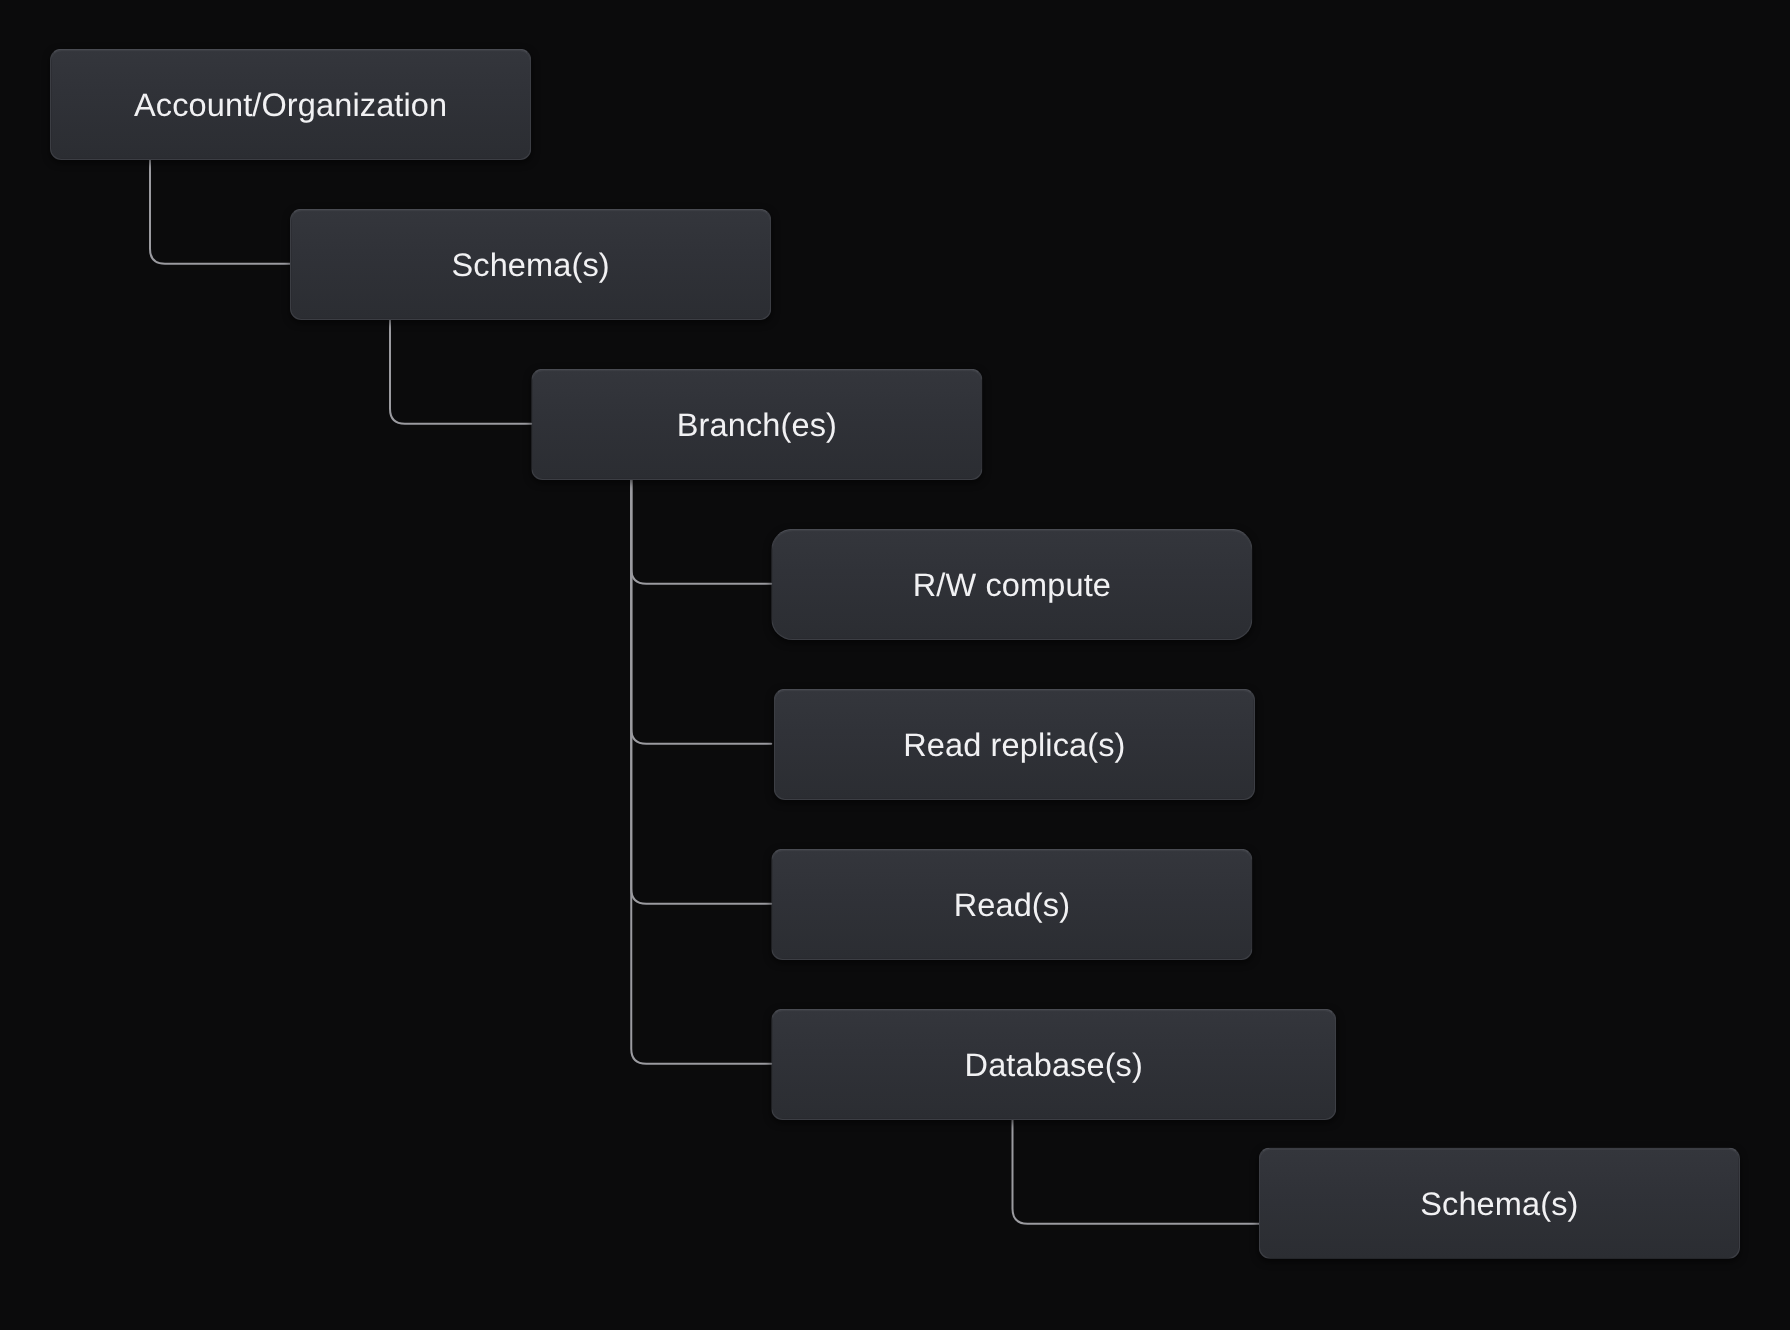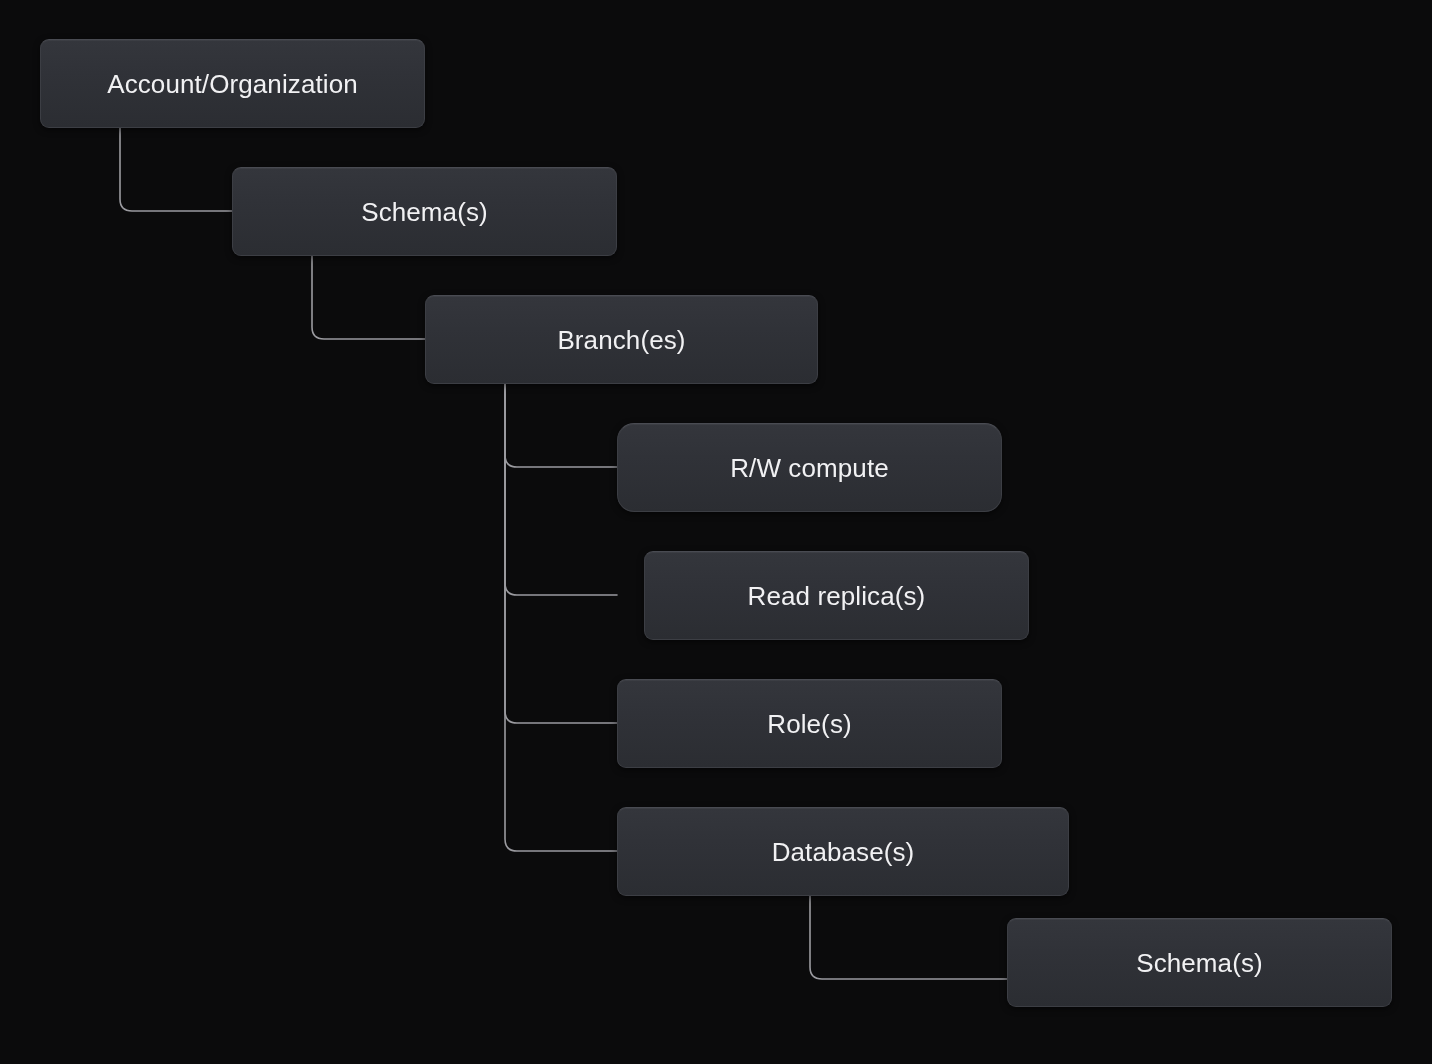--- a/index.html
+++ b/index.html
@@ -74,31 +74,31 @@
       <path class="connector-path" d="M 810,896 L 810,967 Q 810,979 822,979 L 1007,979" stroke="#9b9ba0"></path>
     </svg>
 
   <div id="node-layer">
       <div class="node" style="left: 40px; top: 39px; width: 385px; height: 89px;">
         <span class="node-label">Account/Organization</span>
       </div>
       <div class="node" style="left: 232px; top: 167px; width: 385px; height: 89px;">
         <span class="node-label">Schema(s)</span>
       </div>
-      <div class="node" style="left: 425px; top: 295px; width: 393px; height: 89px;">
+      <div class="node" style="left: 425px; top: 295px; width: 361px; height: 89px;">
         <span class="node-label">Branch(es)</span>
       </div>
       <div class="node" style="left: 617px; top: 423px; width: 385px; height: 89px; border-radius: 17px;">
         <span class="node-label">R/W compute</span>
       </div>
-      <div class="node" style="left: 644px; top: 551px; width: 385px; height: 89px;">
+      <div class="node" style="left: 619px; top: 551px; width: 385px; height: 89px;">
         <span class="node-label">Read replica(s)</span>
       </div>
       <div class="node" style="left: 617px; top: 679px; width: 385px; height: 89px;">
-        <span class="node-label">Role(s)</span>
+        <span class="node-label">Read(s)</span>
       </div>
       <div class="node" style="left: 617px; top: 807px; width: 452px; height: 89px;">
         <span class="node-label">Database(s)</span>
       </div>
       <div class="node" style="left: 1007px; top: 918px; width: 385px; height: 89px;">
         <span class="node-label">Schema(s)</span>
       </div>
     </div>
 
 </div>

